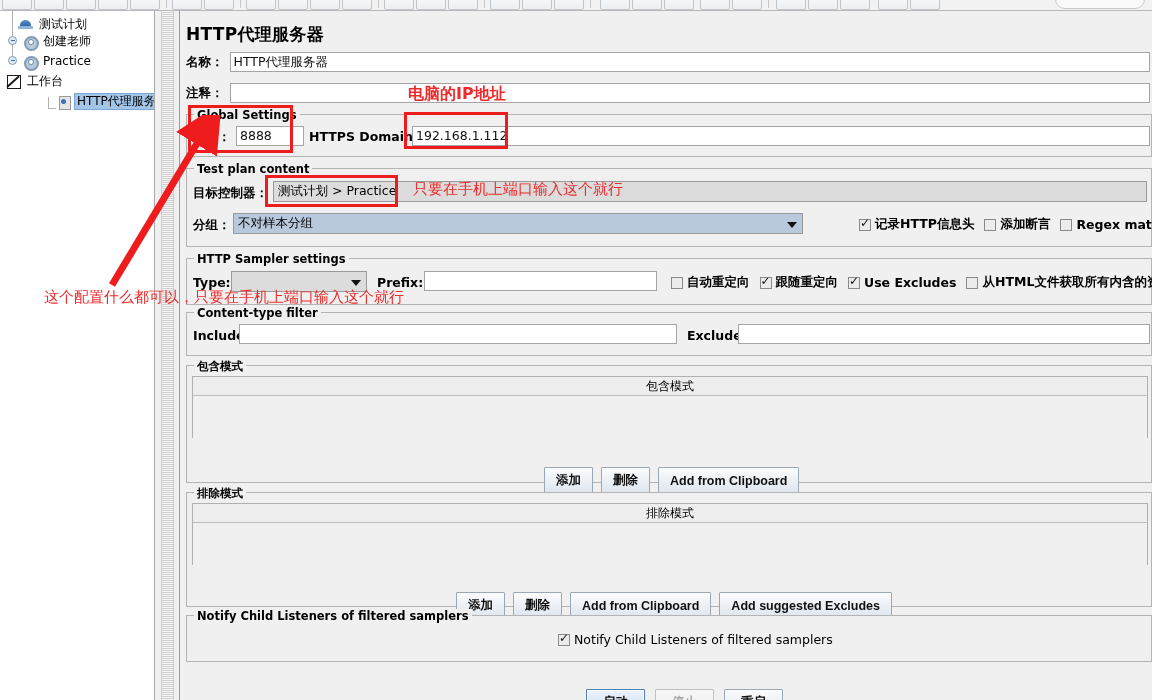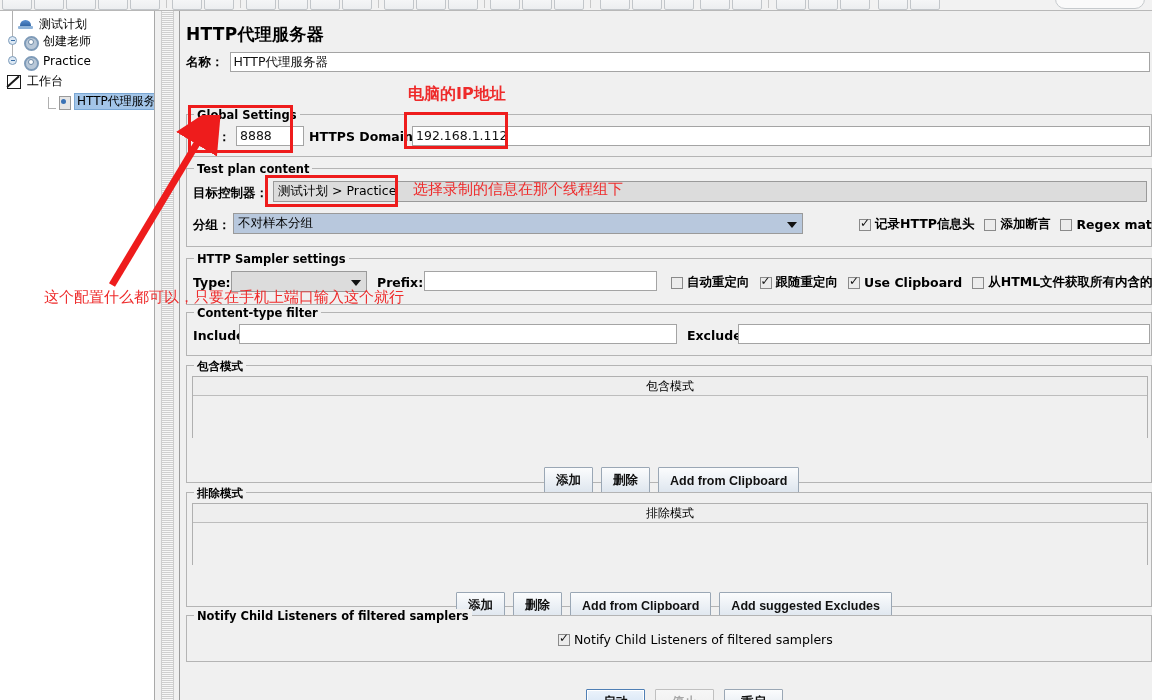--- a/index.html
+++ b/index.html
@@ -308,20 +308,24 @@
 
   <div class="main">
 
     <div class="panel-title">HTTP代理服务器</div>
 
     <div class="field-row" style="left:6px;top:41px;width:966px;">
       <span class="field-label">名称：</span>
       <span class="tinput" style="width:920px;">HTTP代理服务器</span>
     </div>
 
+    <div class="field-row" style="left:6px;top:72px;width:966px;">
+      <span class="field-label">注释：</span>
+      <span class="tinput" style="width:920px;"></span>
+    </div>
 
     <div class="gbox" style="left:6px;top:103px;width:966px;height:43px;">
       <span class="gtitle">Global Settings</span>
       <span class="lbl" style="position:absolute;left:6px;top:14px;">端口：</span>
       <span class="tinput" style="position:absolute;left:49px;top:11px;width:68px;">8888</span>
       <span class="lbl" style="position:absolute;left:122px;top:14px;">HTTPS Domains</span>
       <span class="tinput" style="position:absolute;left:225px;top:11px;width:738px;">192.168.1.112</span>
     </div>
 
     <div class="gbox" style="left:6px;top:157px;width:966px;height:79px;">
@@ -370,21 +374,21 @@
         <span class="cb">
           <span class="box"></span>
           <span class="t">自动重定向</span>
         </span>
         <span class="cb on">
           <span class="box"></span>
           <span class="t">跟随重定向</span>
         </span>
         <span class="cb on">
           <span class="box"></span>
-          <span class="t">Use Clipboard</span>
+          <span class="t">Use Excludes</span>
         </span>
         <span class="cb">
           <span class="box"></span>
           <span class="t">从HTML文件获取所有内含的资源</span>
         </span>
       </div>
     </div>
 
     <div class="gbox" style="left:6px;top:301px;width:966px;height:44px;">
       <span class="gtitle">Content-type filter</span>
@@ -442,21 +446,21 @@
   </div>
 
   <div class="anno-box" style="left:188px;top:105px;width:105px;height:48px;"></div>
 
   <div class="anno-box" style="left:404px;top:112px;width:104px;height:37px;"></div>
 
   <div class="anno-box" style="left:265px;top:175px;width:133px;height:32px;"></div>
 
   <div class="anno-text" style="left:408px;top:84px;font-size:16px;font-weight:bold;text-align:center;">电脑的IP地址</div>
 
-  <div class="anno-text" style="left:413px;top:180px;font-size:15px;">选择录制的信息在那个线程组下</div>
+  <div class="anno-text" style="left:413px;top:180px;font-size:15px;">只要在手机上端口输入这个就行</div>
 
   <div class="anno-text" style="left:44px;top:288px;font-size:15px;">这个配置什么都可以，只要在手机上端口输入这个就行</div>
 
   <svg class="anno-arrow" width="220" height="190" style="left:90px;top:115px;" viewBox="0 0 220 190">
     <defs>
       <marker id="ahead" markerWidth="7" markerHeight="7" refX="3.2" refY="3.4" orient="auto">
         <path d="M0,0 L7,3.4 L0,6.8 Z" fill="#ee1c1c"></path>
       </marker>
     </defs>
     <line x1="22" y1="170" x2="118" y2="10" stroke="#ee1c1c" stroke-width="7" marker-end="url(#ahead)"></line>

